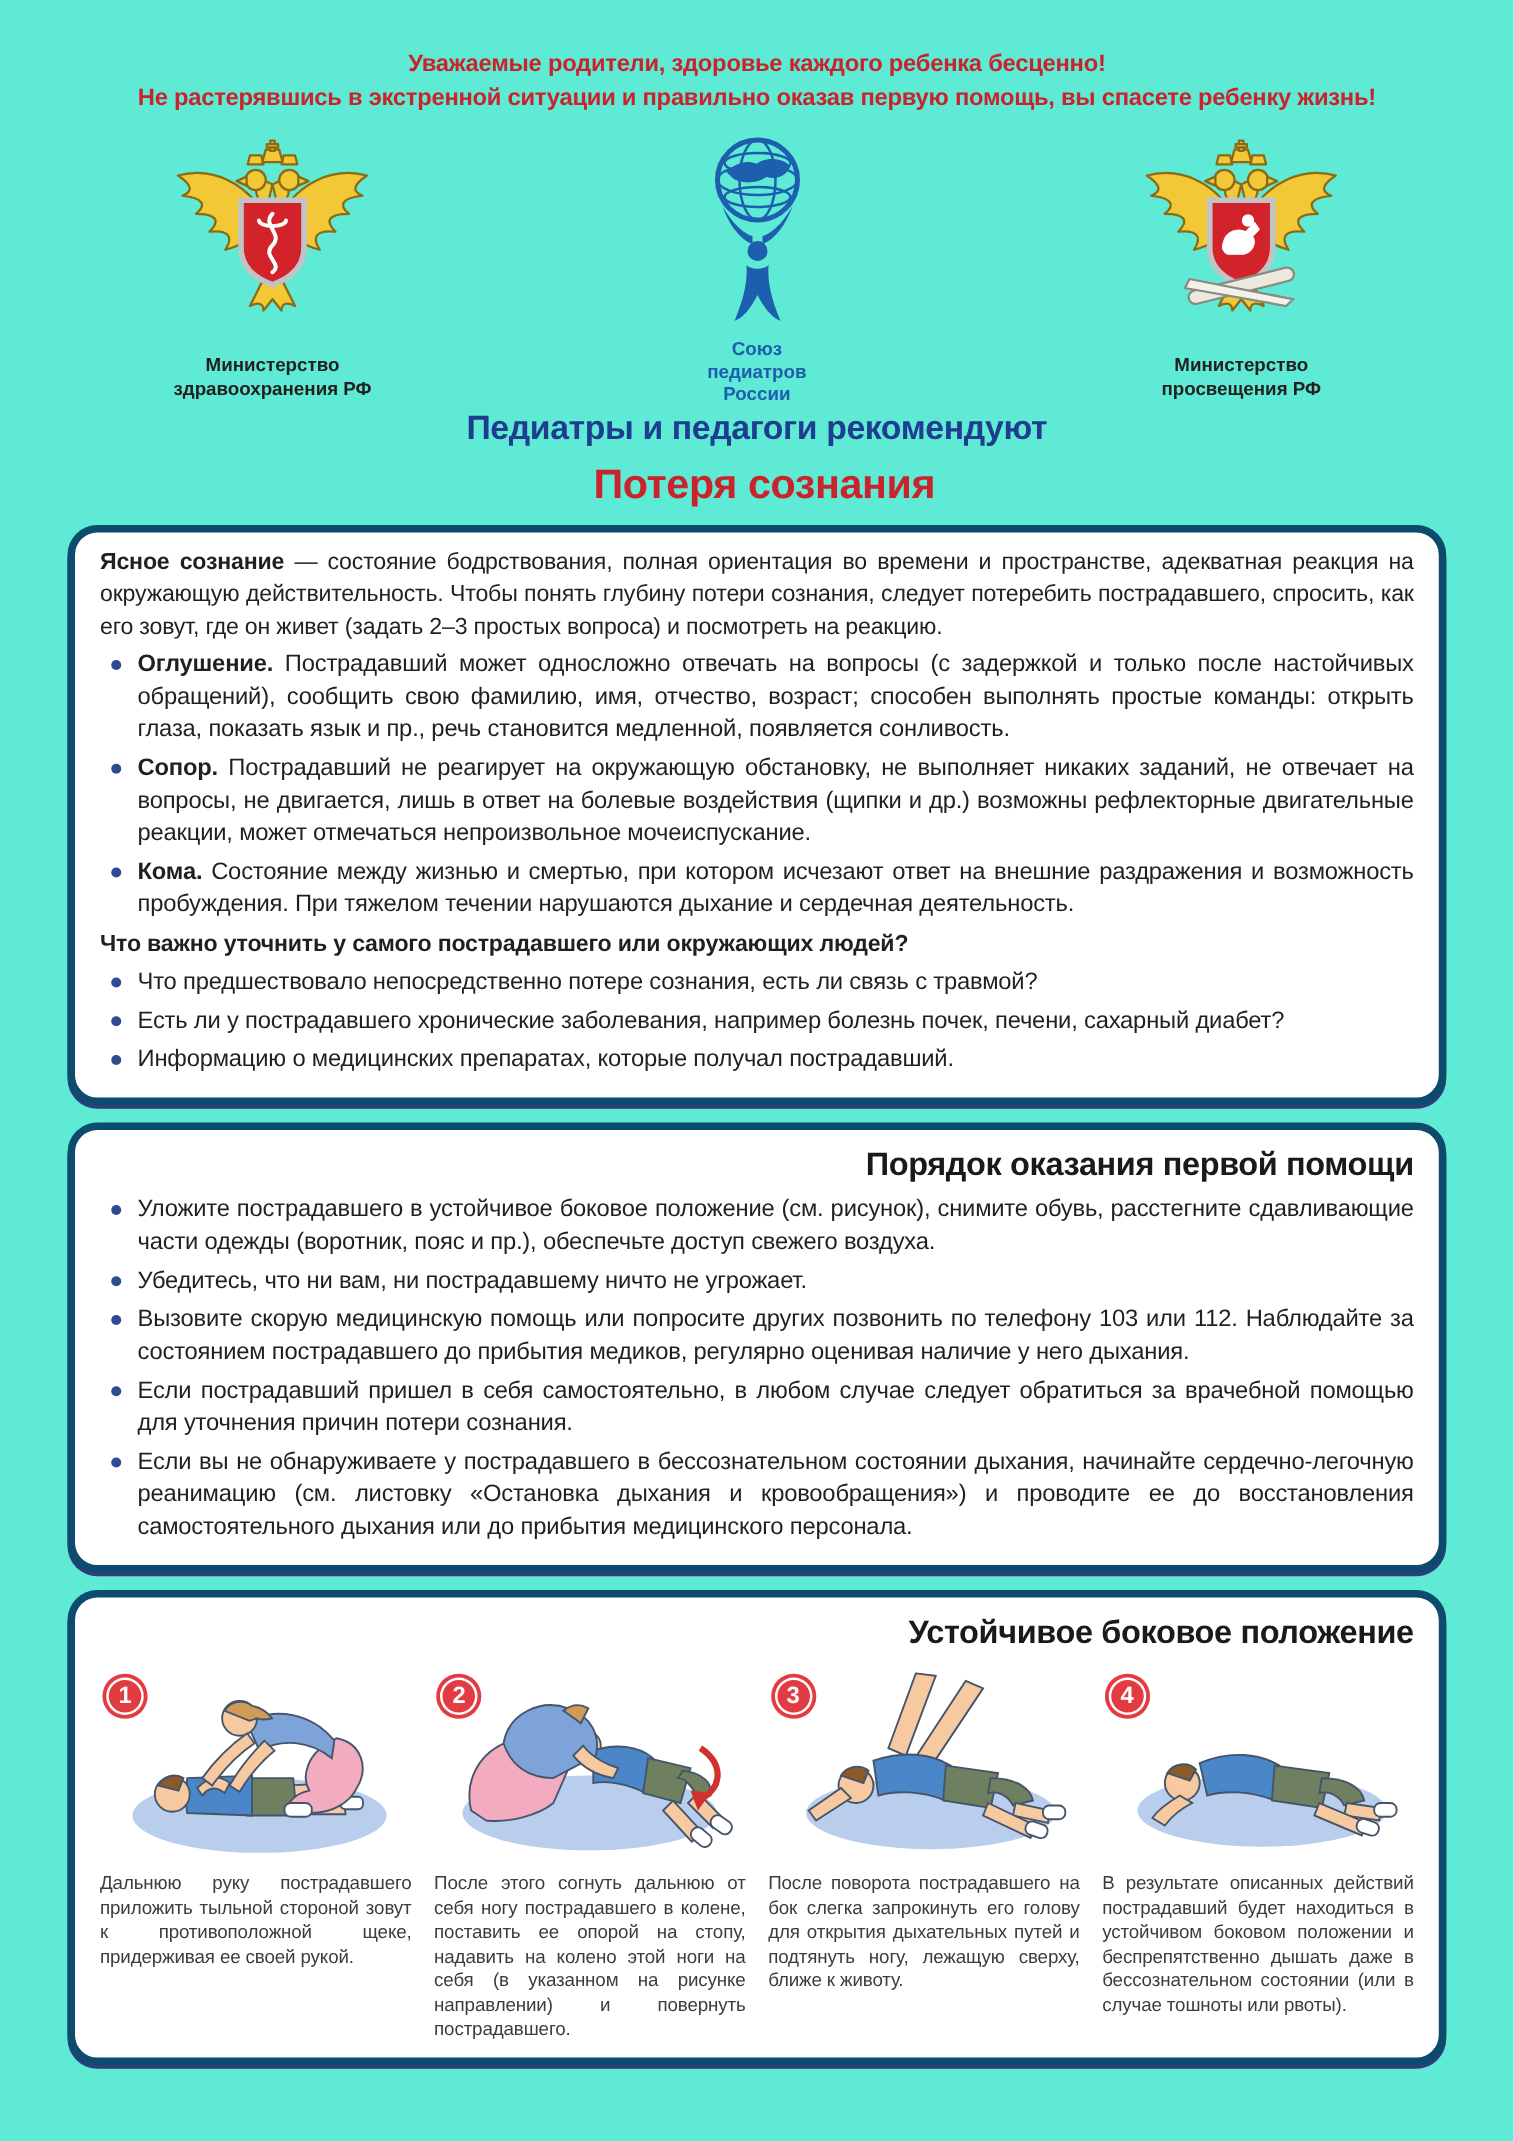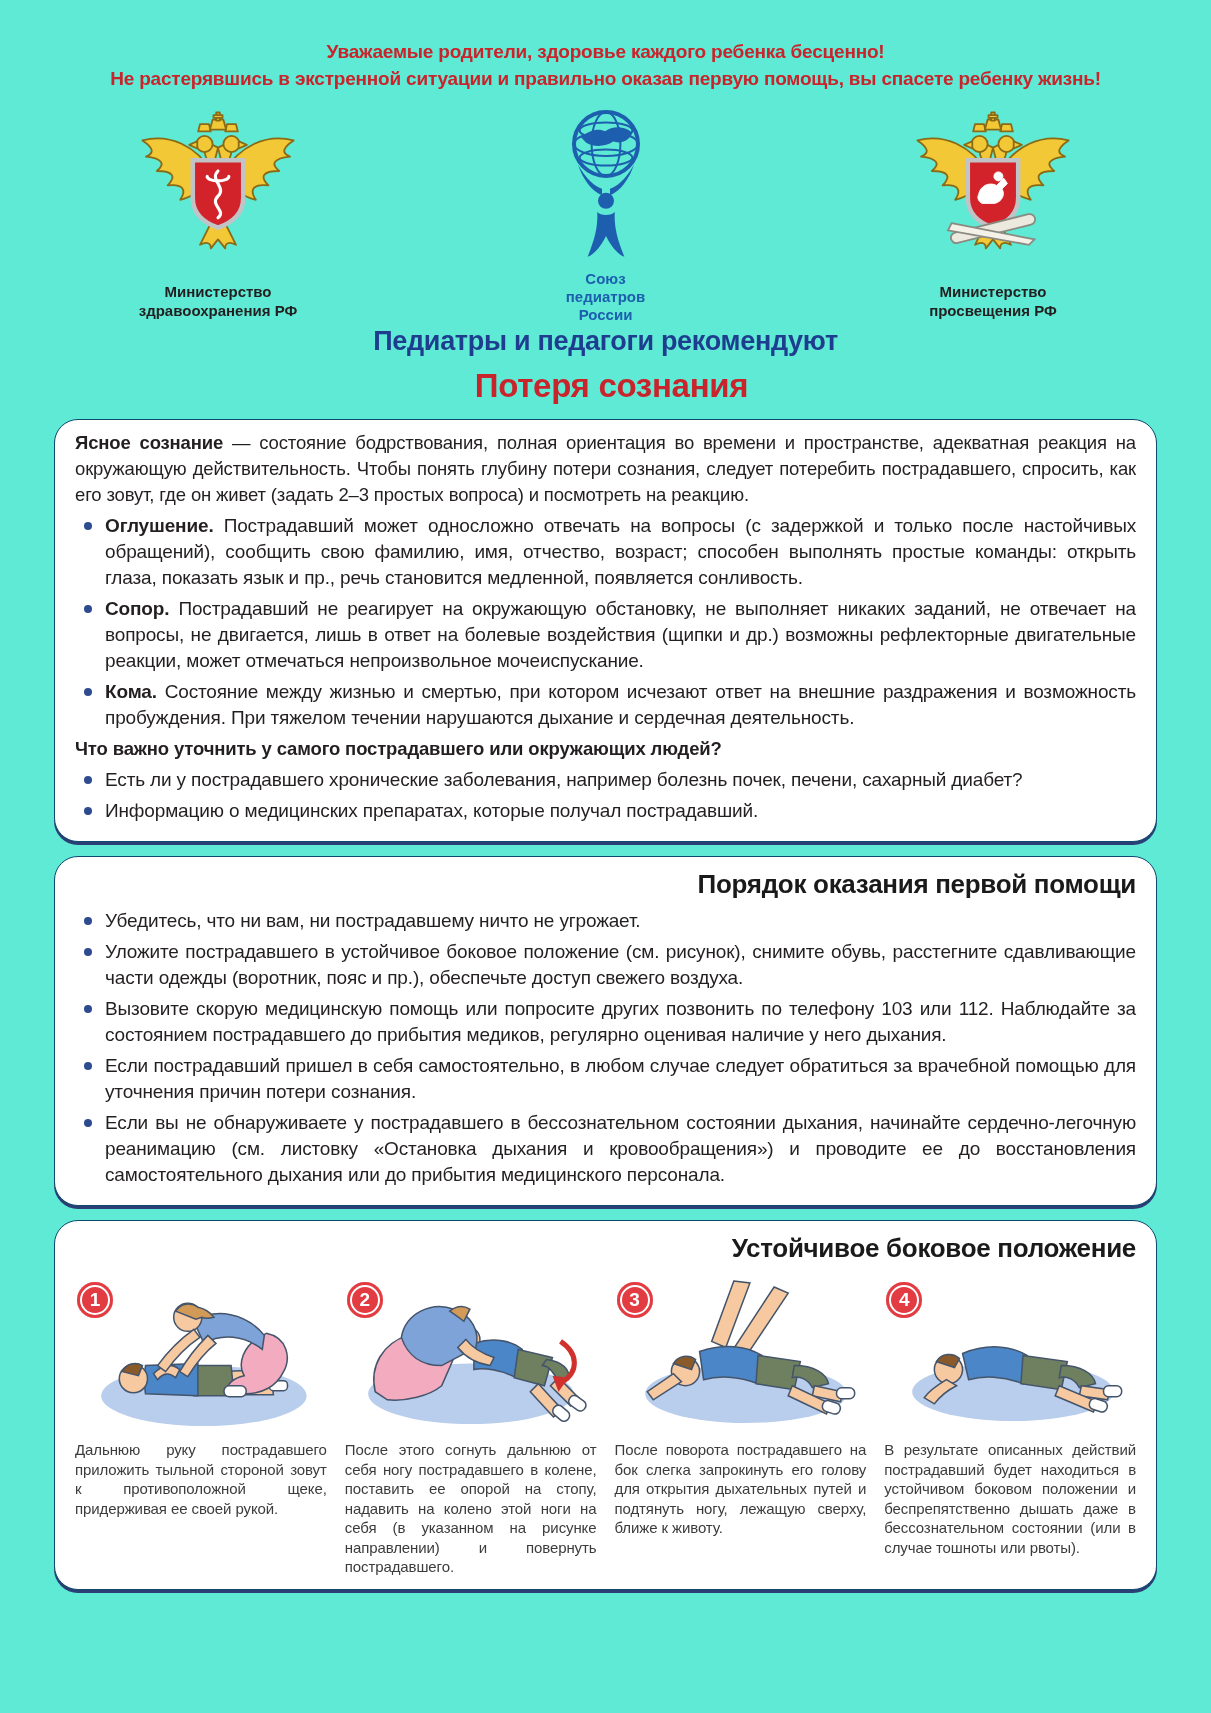--- a/index.html
+++ b/index.html
@@ -12,21 +12,21 @@
     font-size:19px;line-height:27px;letter-spacing:-0.2px;}
   .logos-row{display:flex;justify-content:space-between;align-items:center;
     padding:0 68px;margin-top:12px;}
   .logo-block{width:300px;text-align:center;}
   .logo-block.center{width:260px;}
   .logo-label{font-weight:bold;font-size:15px;line-height:19px;margin-top:8px;color:#231f20;}
   .union-label{color:#1d5fae;font-weight:bold;font-size:15px;line-height:18px;margin-top:2px;}
   .subtitle{ text-align:center;color:#1e3d8f;font-weight:bold;font-size:27px;margin-top:2px;letter-spacing:-0.3px;}
   .main-title{text-align:center;color:#c9232b;font-weight:bold;font-size:33px;margin:10px 0 14px;letter-spacing:-0.3px;padding-left:12px;}
   
-  .box{border:1px solid #0c4a6e;border-radius:24px;background:#fff;
+  .box{border:6px solid #0c4a6e;border-radius:24px;background:#fff;
     margin:0 54px 14px;padding:10px 20px 12px;box-shadow:0 3px 0 #2c3e76;}
   .box p{margin:0;}
   .para{font-size:18.5px;line-height:26px;text-align:justify;letter-spacing:-0.15px;}
   .term{font-weight:bold;}
   .subhead{font-weight:bold;font-size:18.5px;line-height:26px;margin:4px 0 2px;letter-spacing:-0.15px;}
   .bullets{list-style:none;margin:2px 0 0;padding:0;}
   .bullets li{position:relative;padding-left:30px;margin:5px 0;
     font-size:19px;line-height:26px;text-align:justify;letter-spacing:-0.15px;}
   .bullets li::before{content:"";position:absolute;left:9px;top:9px;width:8px;height:8px;
     border-radius:50%;background:#2d4b8e;}
@@ -147,30 +147,31 @@
 
   <section class="box">
     <p class="para"><b class="term">Ясное сознание</b><span> — состояние бодрствования, полная ориентация во времени и пространстве, адекватная реакция на окружающую действительность. Чтобы понять глубину потери сознания, следует потеребить пострадавшего, спросить, как его зовут, где он живет (задать 2–3 простых вопроса) и посмотреть на реакцию.</span></p>
     <ul class="bullets">
       <li><b class="term">Оглушение.</b><span> Пострадавший может односложно отвечать на вопросы (с задержкой и только после настойчивых обращений), сообщить свою фамилию, имя, отчество, возраст; способен выполнять простые команды: открыть глаза, показать язык и пр., речь становится медленной, появляется сонливость.</span></li>
       <li><b class="term">Сопор.</b><span> Пострадавший не реагирует на окружающую обстановку, не выполняет никаких заданий, не отвечает на вопросы, не двигается, лишь в ответ на болевые воздействия (щипки и др.) возможны рефлекторные двигательные реакции, может отмечаться непроизвольное мочеиспускание.</span></li>
       <li><b class="term">Кома.</b><span> Состояние между жизнью и смертью, при котором исчезают ответ на внешние раздражения и возможность пробуждения. При тяжелом течении нарушаются дыхание и сердечная деятельность.</span></li>
     </ul>
     <p class="subhead">Что важно уточнить у самого пострадавшего или окружающих людей?</p>
     <ul class="bullets">
+      <li>Что предшествовало непосредственно потере сознания, есть ли связь с травмой?</li>
       <li>Есть ли у пострадавшего хронические заболевания, например болезнь почек, печени, сахарный диабет?</li>
       <li>Информацию о медицинских препаратах, которые получал пострадавший.</li>
     </ul>
   </section>
 
   <section class="box">
     <h2 class="box-title">Порядок оказания первой помощи</h2>
     <ul class="bullets">
+      <li>Уложите пострадавшего в устойчивое боковое положение (см. рисунок), снимите обувь, расстегните сдавливающие части одежды (воротник, пояс и пр.), обеспечьте доступ свежего воздуха.</li>
       <li>Убедитесь, что ни вам, ни пострадавшему ничто не угрожает.</li>
-      <li>Уложите пострадавшего в устойчивое боковое положение (см. рисунок), снимите обувь, расстегните сдавливающие части одежды (воротник, пояс и пр.), обеспечьте доступ свежего воздуха.</li>
       <li>Вызовите скорую медицинскую помощь или попросите других позвонить по телефону 103 или 112. Наблюдайте за состоянием пострадавшего до прибытия медиков, регулярно оценивая наличие у него дыхания.</li>
       <li>Если пострадавший пришел в себя самостоятельно, в любом случае следует обратиться за врачебной помощью для уточнения причин потери сознания.</li>
       <li>Если вы не обнаруживаете у пострадавшего в бессознательном состоянии дыхания, начинайте сердечно-легочную реанимацию (см. листовку «Остановка дыхания и кровообращения») и проводите ее до восстановления самостоятельного дыхания или до прибытия медицинского персонала.</li>
     </ul>
   </section>
 
   <section class="box">
     <h2 class="box-title">Устойчивое боковое положение</h2>
     <div class="panels">
 

